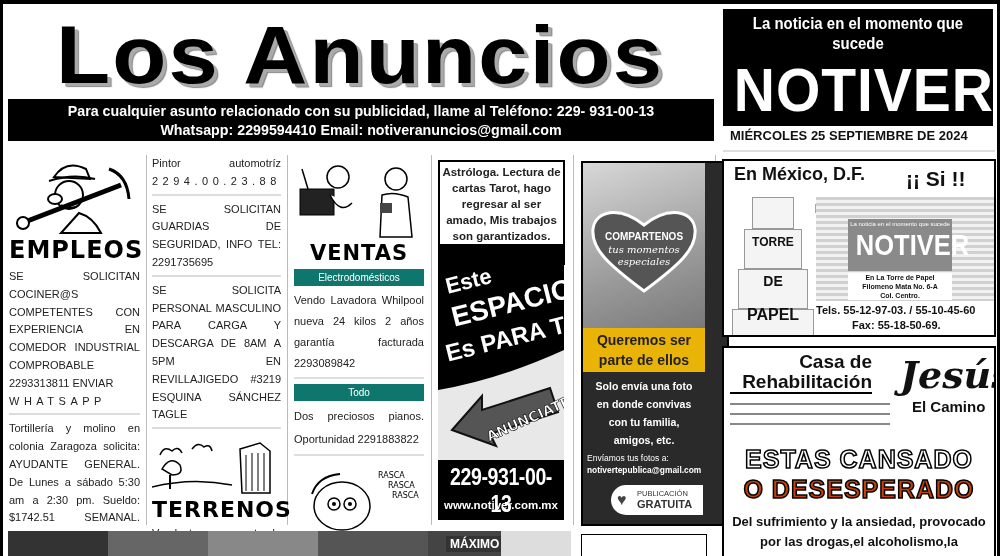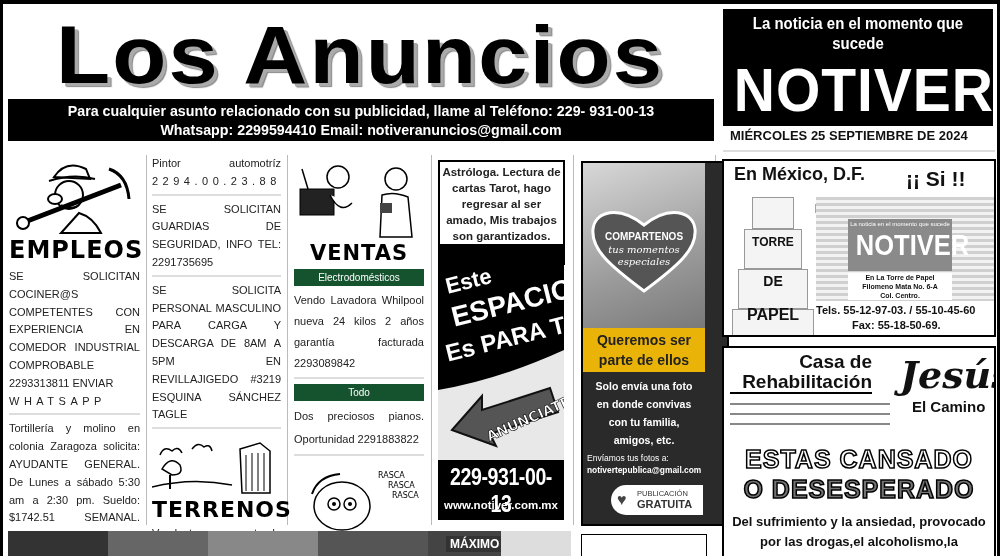--- a/index.html
+++ b/index.html
@@ -29,21 +29,21 @@
   .vline { position: absolute; top: 155px; width: 1px; background: #bbb; height: 370px; }
   .justify { text-align: justify; text-align-last: justify; }
   .justify-body { text-align: justify; }
   .ad-sep { border-bottom: 2px solid #ddd; margin-bottom: 5px; padding-bottom: 3px; }
   .spaced { letter-spacing: 4.5px; }
 
   .cat-img { position: relative; height: 105px; }
   .cat-title { position: absolute; left: 0; right: 0; bottom: 0; text-align: center; font-weight: 900;
     font-family: "DejaVu Sans", sans-serif; font-size: 22px; letter-spacing: 1px; color: #000; }
 
-  .black-label { background: #14532d; color: #fff; text-align: center; font-size: 10px; height: 17px; line-height: 17px; margin: 2px 0 4px; }
+  .black-label { background: #0f766e; color: #fff; text-align: center; font-size: 10px; height: 17px; line-height: 17px; margin: 2px 0 4px; }
 
   .tarot-box { border: 2px solid #000; text-align: center; font-weight: bold; font-size: 11.5px; line-height: 16px; padding: 2px 2px 3px; }
 
   .espacio { position: absolute; left: 438px; top: 244px; width: 126px; height: 276px; background: #000; color: #fff; overflow: hidden; }
   .esp-line { position: absolute; font-weight: 900; transform: rotate(-14deg); transform-origin: left; white-space: nowrap; }
 
   .comparte { position: absolute; left: 581px; top: 161px; width: 148px; height: 365px; background: #2a2a2a; border: 2px solid #000; overflow: hidden; }
   .mexico { position: absolute; left: 722px; top: 159px; width: 274px; height: 178px; border: 2px solid #000; background: #fff; overflow: hidden; padding-left: 32px; }
   .rehab { position: absolute; left: 722px; top: 346px; width: 274px; height: 215px; border: 2px solid #000; background: #fff; overflow: hidden; }
   .bottom-strip { position: absolute; left: 8px; top: 531px; width: 563px; height: 30px; background: #444; overflow: hidden; }
@@ -218,21 +218,21 @@
 </div>
 
 <div class="rehab">
   <div style="position:absolute; left:6px; top:4px; width:142px; text-align:right; font-size:19px; font-weight:bold; line-height:20px;">Casa de</div>
   <div style="position:absolute; left:6px; top:24px; width:142px; text-align:right; font-size:19px; font-weight:bold; line-height:20px; border-bottom:2px solid #000;">Rehabilitación</div>
   <div style="position:absolute; left:6px; top:52px; width:160px; height:32px; background:repeating-linear-gradient(180deg,#fff 0 3px,#555 3px 5px,#fff 5px 10px); opacity:0.7;"></div>
   <div style="position:absolute; left:176px; top:4px; font-size:38px; font-family:'DejaVu Serif', serif; font-weight:bold; font-style:italic;">Jesús</div>
   <div style="position:absolute; left:188px; top:50px; font-size:15px; font-weight:bold;">El Camino</div>
   <div style="position:absolute; left:0; width:270px; top:96px; text-align:center;">
     <div style="font-size:25px; font-weight:900; color:#fff; -webkit-text-stroke:1.5px #000; letter-spacing:1px; line-height:30px;">ESTAS CANSADO</div>
-    <div style="font-size:25px; font-weight:900; color:#737373; -webkit-text-stroke:1.5px #000; letter-spacing:1px; line-height:30px;">O DESESPERADO</div>
+    <div style="font-size:25px; font-weight:900; color:#c2410c; -webkit-text-stroke:1.5px #000; letter-spacing:1px; line-height:30px;">O DESESPERADO</div>
   </div>
   <div style="position:absolute; left:0; width:270px; top:164px; text-align:center; font-size:13px; font-weight:bold; line-height:20px;">
     <div>Del sufrimiento y la ansiedad, provocado</div>
     <div>por las drogas,el alcoholismo,la prostitución,</div>
   </div>
 </div>
 
 <div class="bottom-strip">
   <div style="position:absolute; left:0; top:0; width:100px; height:30px; background:#333;"></div>
   <div style="position:absolute; left:100px; top:0; width:100px; height:30px; background:#666;"></div>

